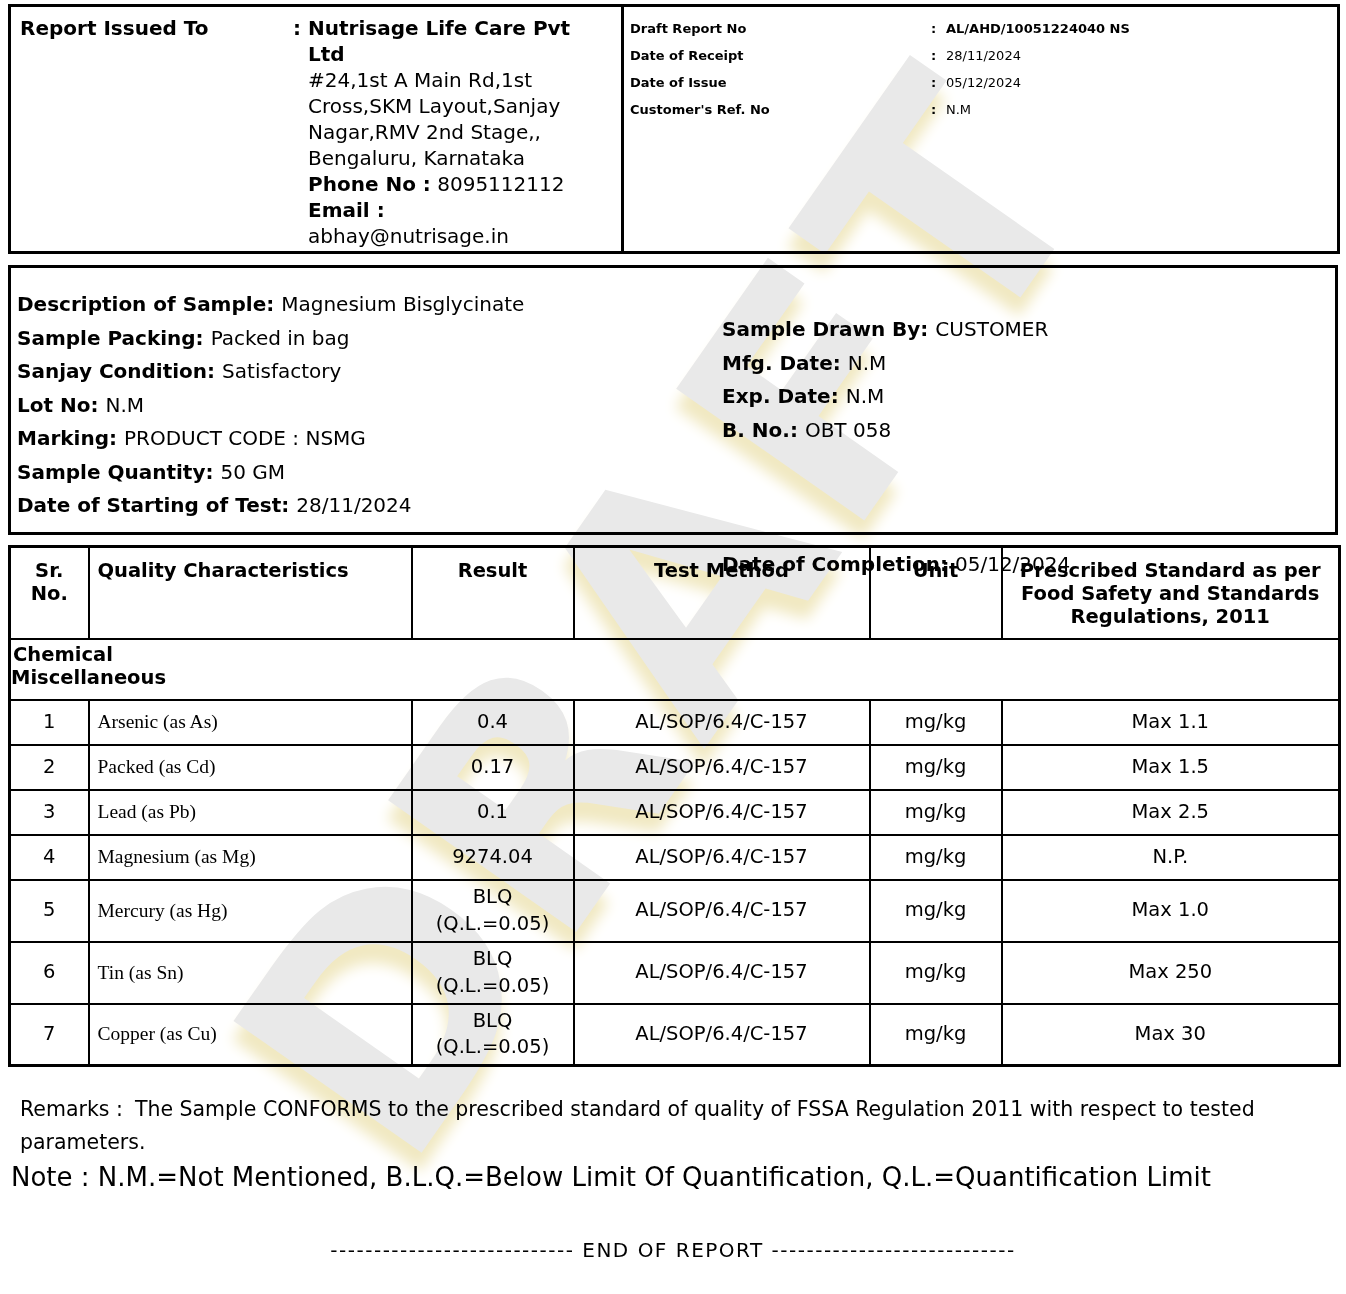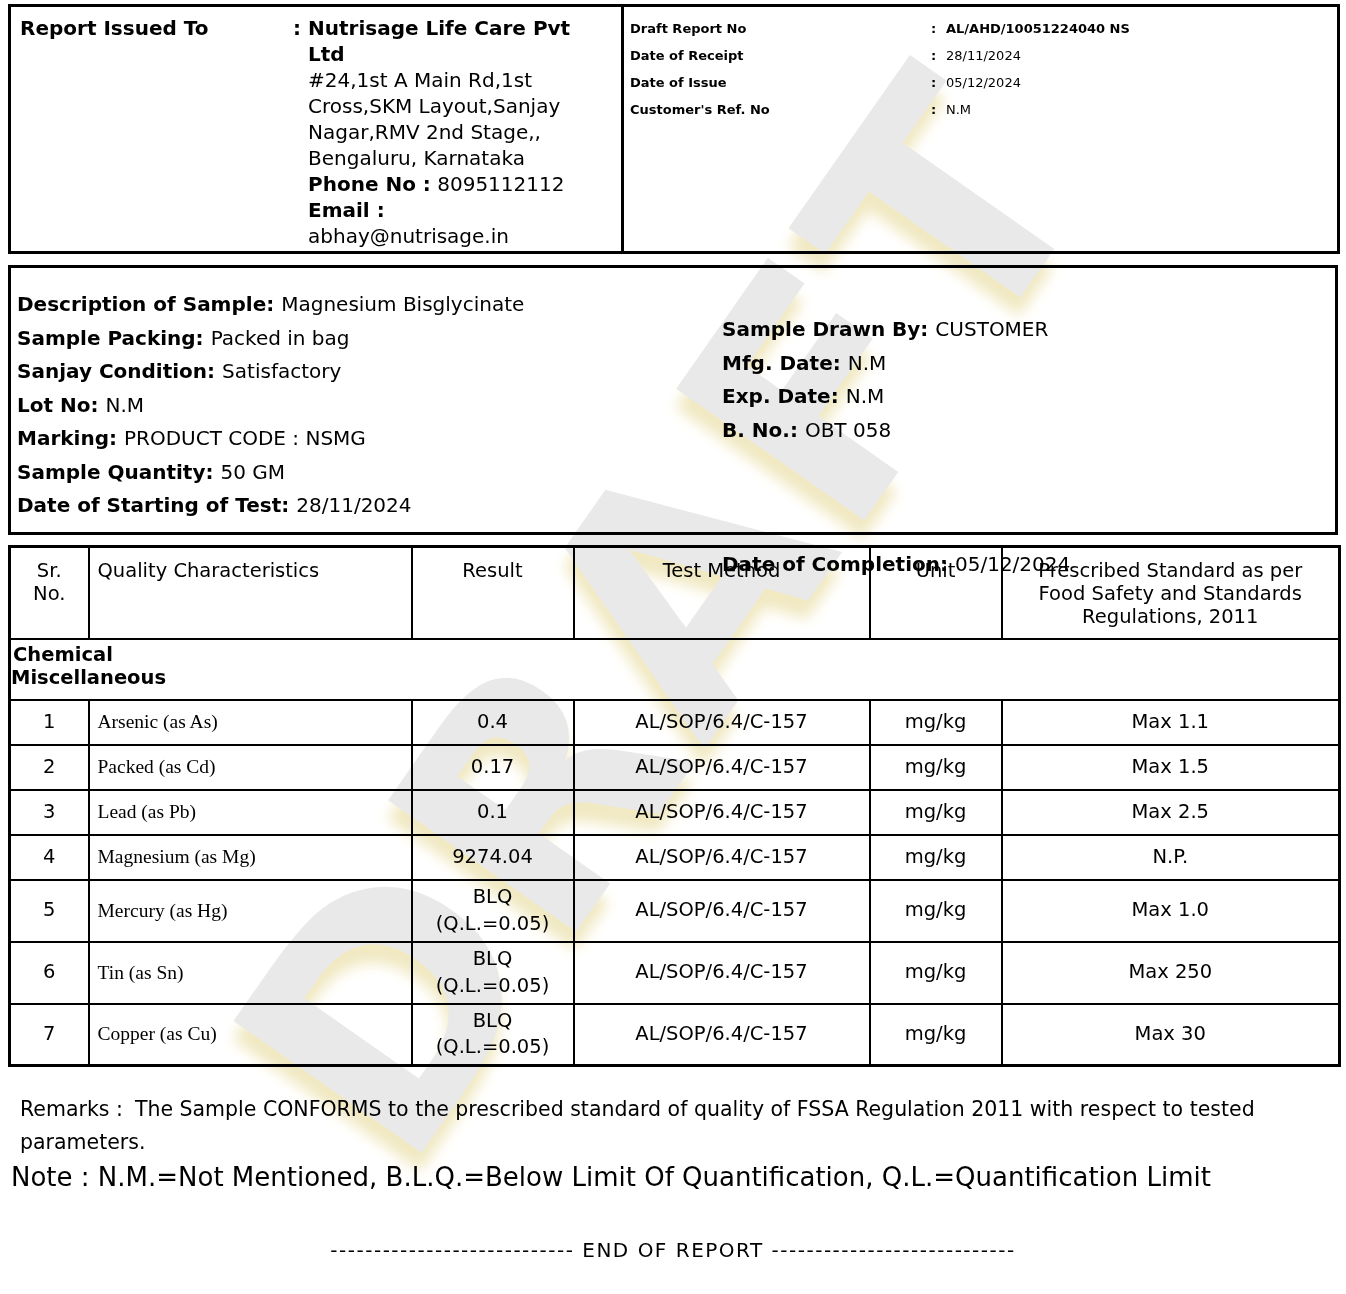--- a/index.html
+++ b/index.html
@@ -48,21 +48,21 @@
   .sval { margin-left:7px; }
   .completion-line { margin-top:100.5px; }
 
   
   table.report {
     position:absolute; left:8px; top:545px; width:1330px;
     border-collapse:collapse; table-layout:fixed; font-size:19.5px;
   }
   table.report { border:3px solid #000; }
   table.report th, table.report td { border:2px solid #000; }
-  th.hcell { vertical-align:top; padding-top:11px; font-weight:normal; text-align:center; }
+  th.hcell { vertical-align:top; padding-top:11px; font-weight:bold; text-align:center; }
   th.hcell.left { text-align:left; padding-left:8px; }
   tr.header-row { height:92px; }
   tr.group-row { height:61px; }
   td.group-cell { vertical-align:top; padding-top:3px; font-weight:bold; }
   .group-l1 { padding-left:2px; }
   .group-l2 { }
   tr.r45 { height:45px; }
   tr.r62 { height:62px; }
   td.c { text-align:center; vertical-align:middle; line-height:1.35; }
   td.cl { text-align:left; vertical-align:middle; padding-left:8px;font-family:Liberation Serif, serif; }

